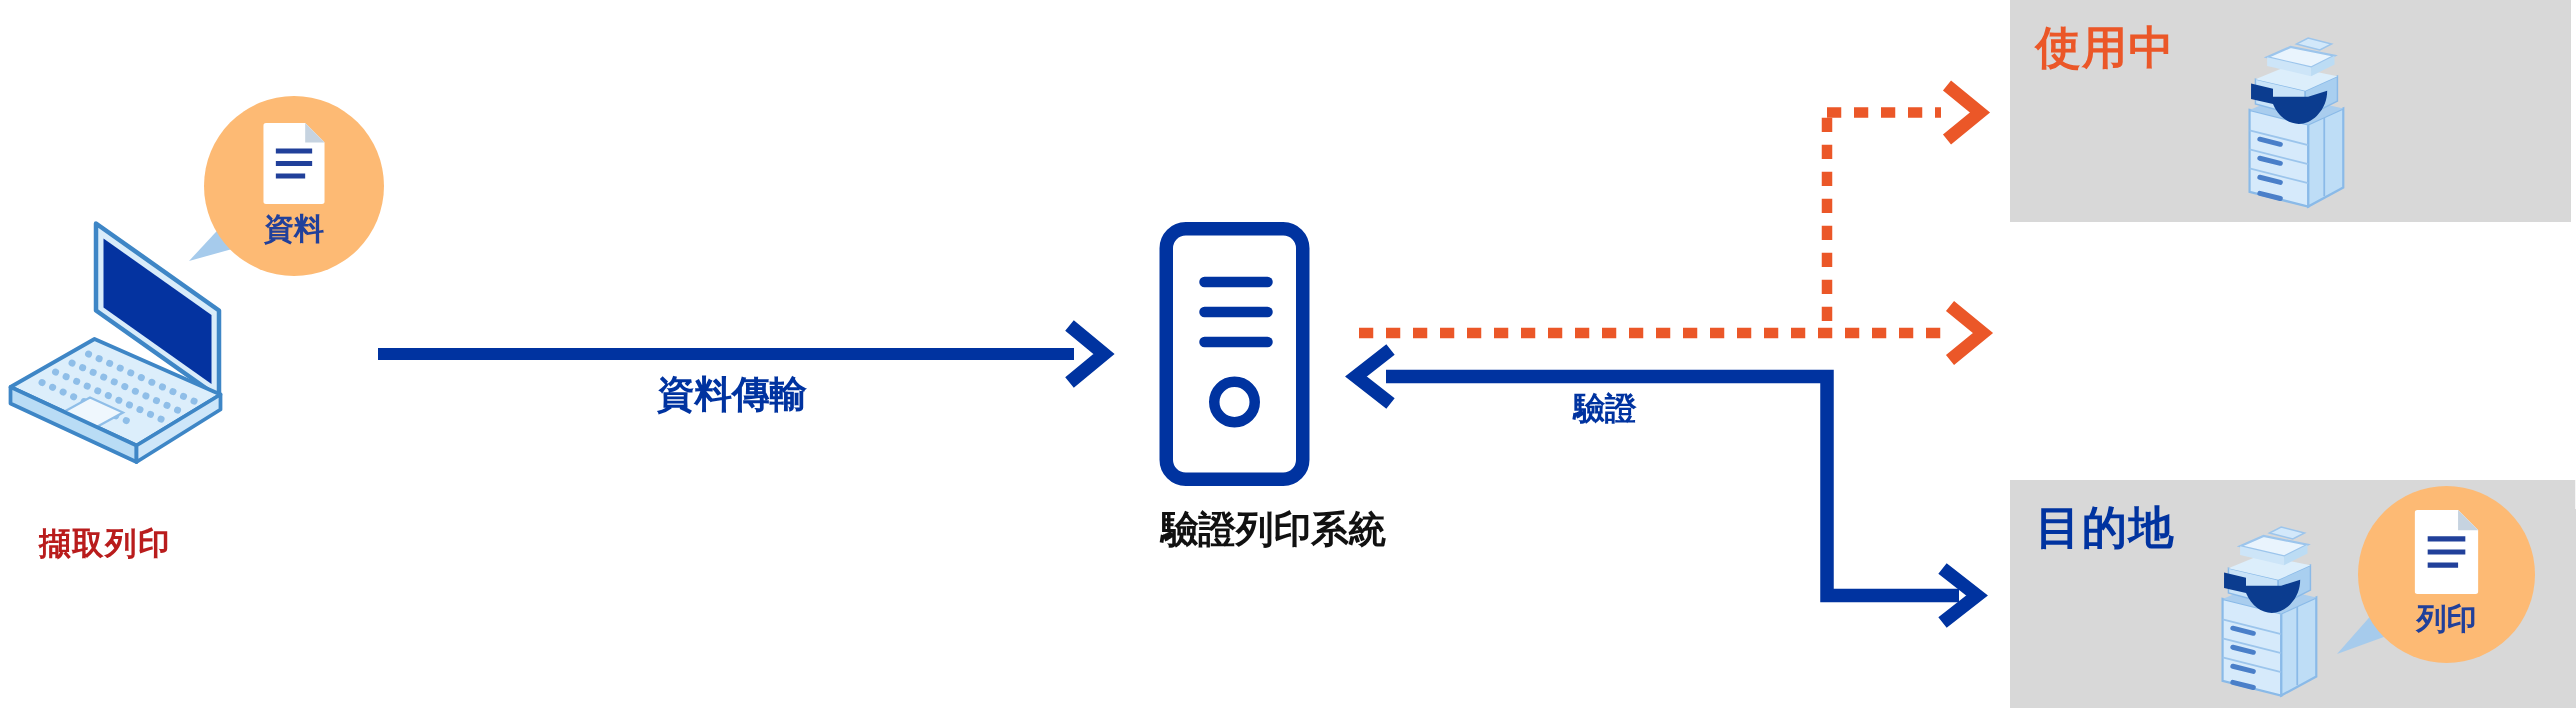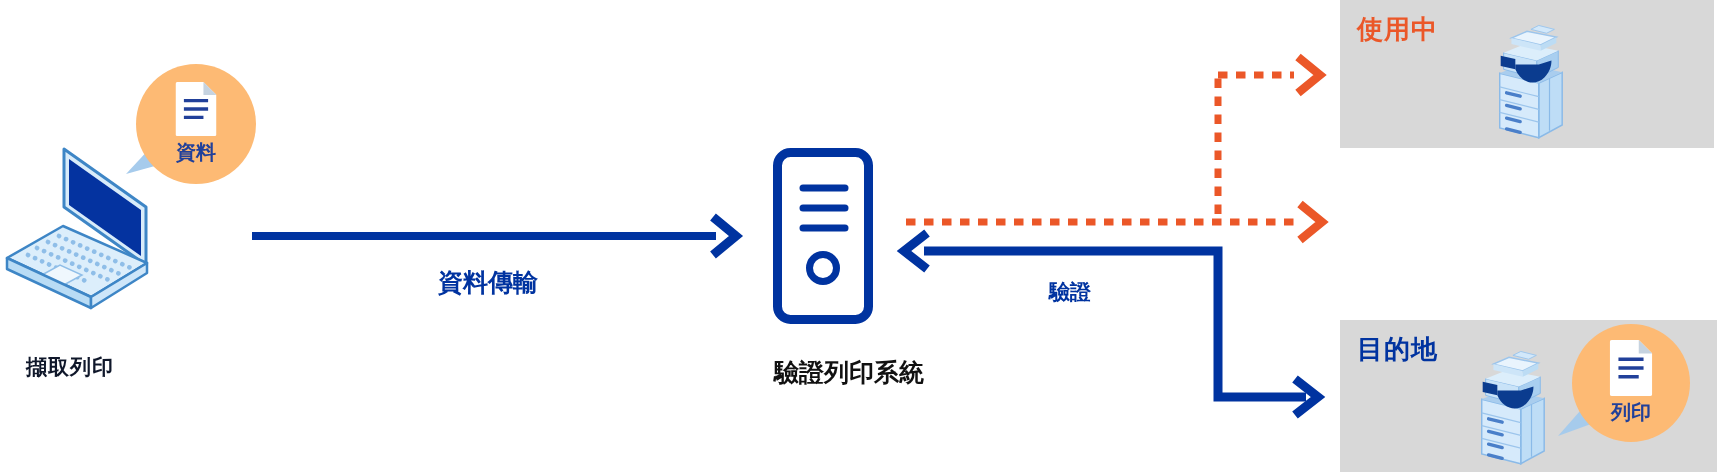--- a/index.html
+++ b/index.html
@@ -5,31 +5,31 @@
   html,body{margin:0;padding:0;background:#ffffff;}
   .canvas{
     position:relative;width:1717px;height:472px;overflow:hidden;background:#ffffff;
     font-family:"Liberation Sans", sans-serif;
   }
   .abs{position:absolute;}
   svg{display:block;}
   
   .connectors{position:absolute;left:0;top:0;width:1717px;height:472px;}
   
-  .lbl{position:absolute;font-weight:bold;white-space:nowrap;margin-top:20px;}
-  .source-label{left:26px;top:333px;font-size:21px;color:#0f172a;letter-spacing:1px;}
+  .lbl{position:absolute;font-weight:bold;white-space:nowrap;}
+  .source-label{left:26px;top:348px;font-size:21px;color:#b91c1c;letter-spacing:1px;}
   .server-label{left:724px;top:336px;width:200px;text-align:right;font-size:25px;color:#111111;}
   .transfer-label{left:388px;top:246px;width:200px;text-align:center;font-size:25px;color:#0033A0;}
   .auth-label{left:1010px;top:258px;width:120px;text-align:center;font-size:21px;color:#0033A0;}
   
   .panel{position:absolute;left:1340px;width:374px;background:#D8D8D8;}
   .panel-1{top:0;height:148px;}
   .panel-2{top:158px;height:154px;}
   .panel-3{top:320px;height:152px;padding-left:32px;}
-  .panel .status{position:absolute;left:17px;top:12px;font-size:26px;font-weight:bold;letter-spacing:1px;}
+  .panel .status{position:absolute;left:17px;top:12px;font-size:30px;font-weight:bold;letter-spacing:1px;}
   .status-orange{color:#EB5728;}
   .status-blue{color:#0033A0;}
   
   .bubble{position:absolute;background:#fdba74;border-radius:50%;
           display:flex;flex-direction:column;align-items:center;justify-content:center;}
   .bubble .bubble-label{font-size:20px;font-weight:bold;color:#21409A;margin-top:3px;}
   .data-bubble{left:136px;top:64px;width:120px;height:120px;}
   .print-bubble{left:232px;top:4px;width:118px;height:118px;}
   .tail{position:absolute;}
 </style>

